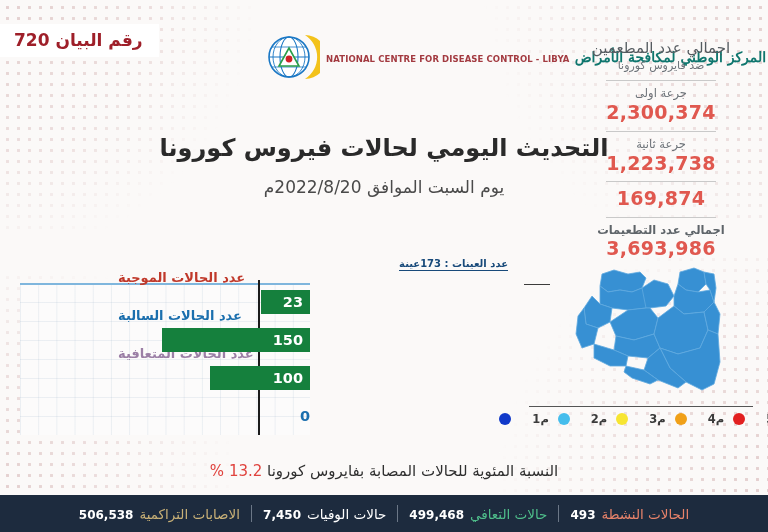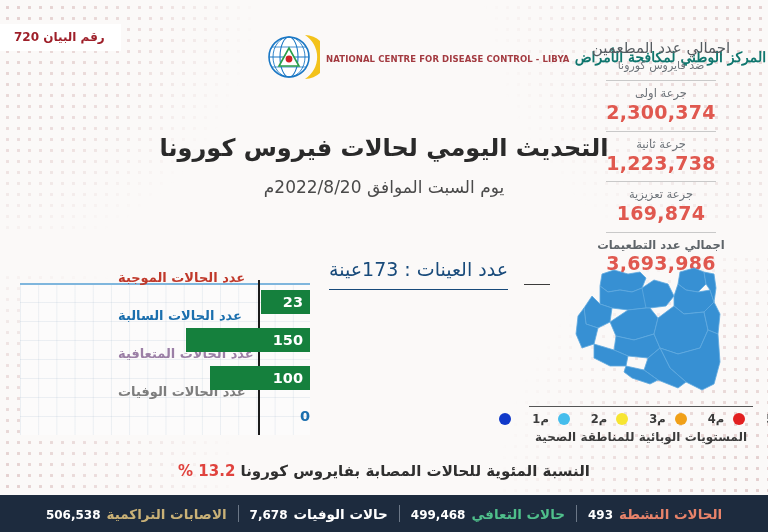--- a/index.html
+++ b/index.html
@@ -50,21 +50,21 @@
   }
 
   .page { position: relative; z-index: 2; width: 768px; height: 532px; }
 
   
   .statement-badge {
     position: absolute;
     left: 0; top: 24px;
     background: #ffffff;
     padding: 6px 16px 7px 14px;
-    font-size: 12px;
+    font-size: 17px;
     font-weight: bold;
     color: #9e1f29;
     letter-spacing: 0.3px;
     white-space: nowrap;
   }
 
   
   .logo-block {
     position: absolute;
     left: 258px; top: 26px;
@@ -158,25 +158,25 @@
   
   .chart-wrap {
     position: absolute;
     left: 20px; top: 258px;
     width: 530px;
     height: 180px;
   }
   .samples-head {
     position: absolute;
     right: 42px; top: 0;
-    font-size: 19px;
-    font-weight: normal;
+    font-size: 10px;
+    font-weight: bold;
     color: #184a7a;
     border-bottom: 1.5px solid #184a7a;
-    padding-bottom: 9px;
+    padding-bottom: 1px;
     white-space: nowrap;
   }
   .plot {
     position: absolute;
     left: 0; top: 25px;
     width: 530px;
     height: 152px;
   }
   .grid {
     position: absolute;
@@ -317,21 +317,21 @@
     font-weight: bold;
     color: #3b3b3b;
   }
 
   
   .pct-line {
     position: absolute;
     left: 0; right: 0; top: 462px;
     text-align: center;
     font-size: 15px;
-    font-weight: bold;
+    font-weight: normal;
     color: #2f2f2f;
   }
   .pct-value { color: #e0433e; }
 
   
   .bottom-bar {
     position: absolute;
     left: 0; bottom: 0;
     width: 768px;
     height: 37px;
@@ -344,21 +344,21 @@
     z-index: 5;
   }
   .bb-item {
     display: flex;
     flex-direction: row;
     align-items: baseline;
     gap: 6px;
     padding: 0 11px;
     white-space: nowrap;
   }
-  .bb-label { font-size: 13.5px; font-weight: bold; }
+  .bb-label { font-size: 13.5px; font-weight: normal; }
   .bb-value { font-size: 12px; font-weight: bold; color: #ffffff; direction: ltr; }
   .bb-sep { width: 1px; height: 17px; background: #6b7787; }
 </style>
 </head>
 <body>
 
 <div class="bg-dots">
   <div class="dots-tl"></div>
   <div class="dots-tr"></div>
   <div class="dots-bl"></div>
@@ -397,21 +397,20 @@
 
     <div class="vax-rule"></div>
     <div class="vax-label">جرعة اولى</div>
     <div class="vax-value">2,300,374</div>
 
     <div class="vax-rule"></div>
     <div class="vax-label">جرعة ثانية</div>
     <div class="vax-value">1,223,738</div>
 
     <div class="vax-rule"></div>
-    <div class="vax-label">جرعة تعزيزية</div>
     <div class="vax-value">169,874</div>
 
     <div class="vax-rule"></div>
     <div class="vax-total-label">اجمالي عدد التطعيمات</div>
     <div class="vax-value">3,693,986</div>
   </div>
 
   <div class="main-title">التحديث اليومي لحالات فيروس كورونا</div>
   <div class="main-sub">يوم السبت الموافق  2022/8/20م</div>
 
@@ -426,34 +425,31 @@
 
     <div class="bar-rows">
       <div class="bar-row">
         <span class="bar-label" style="color:#c0392b">عدد الحالات الموجبة</span>
       </div>
       <div class="bar-row">
         <span class="bar-label" style="color:#1b6fae">عدد الحالات السالبة</span>
       </div>
       <div class="bar-row">
         <span class="bar-label" style="color:#9b7fa6">عدد الحالات المتعافية</span>
-      </div>
-      <div class="bar-row">
-        <span class="bar-label" style="color:#7d7d7d">عدد الحالات الوفيات</span>
       </div>
     </div>
 
     <div class="bar-outer">
       <div class="bar-slot">
         <div class="bar" style="width:49px">
           <span class="bar-value">23</span>
         </div>
       </div>
       <div class="bar-slot">
-        <div class="bar" style="width:124px">
+        <div class="bar" style="width:148px">
           <span class="bar-value">150</span>
         </div>
       </div>
       <div class="bar-slot">
         <div class="bar" style="width:100px">
           <span class="bar-value">100</span>
         </div>
       </div>
       <div class="bar-slot">
         <span class="bar-zero">0</span>
@@ -502,42 +498,41 @@
       </div>
       <div class="legend-item">
         <span class="legend-dot" style="background:#45bdec"></span>
         <span class="legend-text">م2</span>
       </div>
       <div class="legend-item">
         <span class="legend-dot" style="background:#1139c9"></span>
         <span class="legend-text">م1</span>
       </div>
     </div>
-    <div class="legend-caption">المستويات الوبائية للمناطقة الصحية</div>
   </div>
 
   <div class="pct-line">
     <span>النسبة المئوية للحالات المصابة بفايروس كورونا</span>
     <span class="pct-value">13.2 %</span>
   </div>
 
   <div class="bottom-bar">
     <div class="bb-item">
       <span class="bb-label" style="color:#e8836a">الحالات النشطة</span>
       <span class="bb-value">493</span>
     </div>
     <span class="bb-sep"></span>
     <div class="bb-item">
       <span class="bb-label" style="color:#4fbf8b">حالات التعافي</span>
       <span class="bb-value">499,468</span>
     </div>
     <span class="bb-sep"></span>
     <div class="bb-item">
       <span class="bb-label" style="color:#ffffff">حالات الوفيات</span>
-      <span class="bb-value">7,678</span>
+      <span class="bb-value">7,450</span>
     </div>
     <span class="bb-sep"></span>
     <div class="bb-item">
       <span class="bb-label" style="color:#c9b177">الاصابات التراكمية</span>
       <span class="bb-value">506,538</span>
     </div>
   </div>
 
 </div>
 

